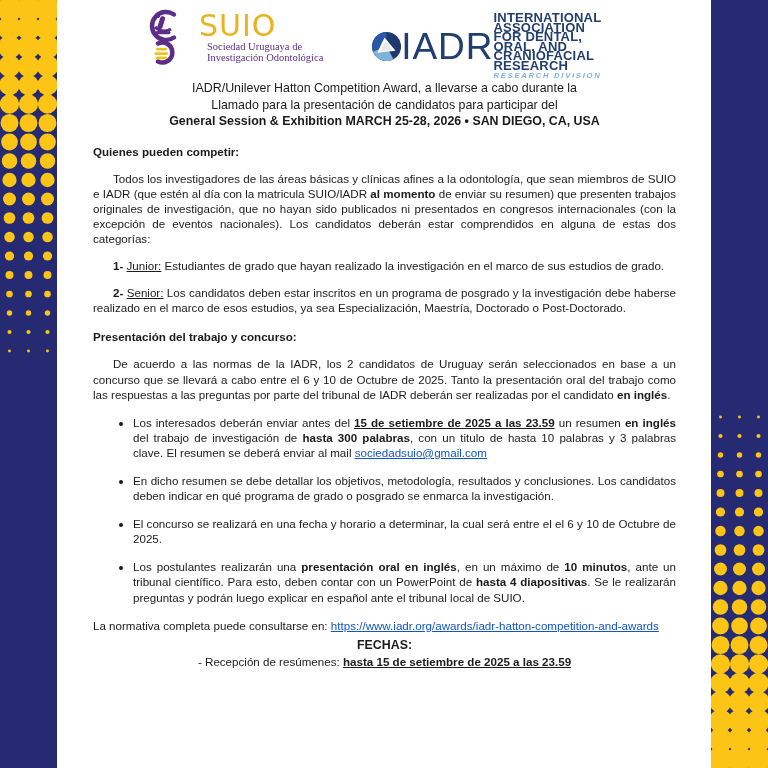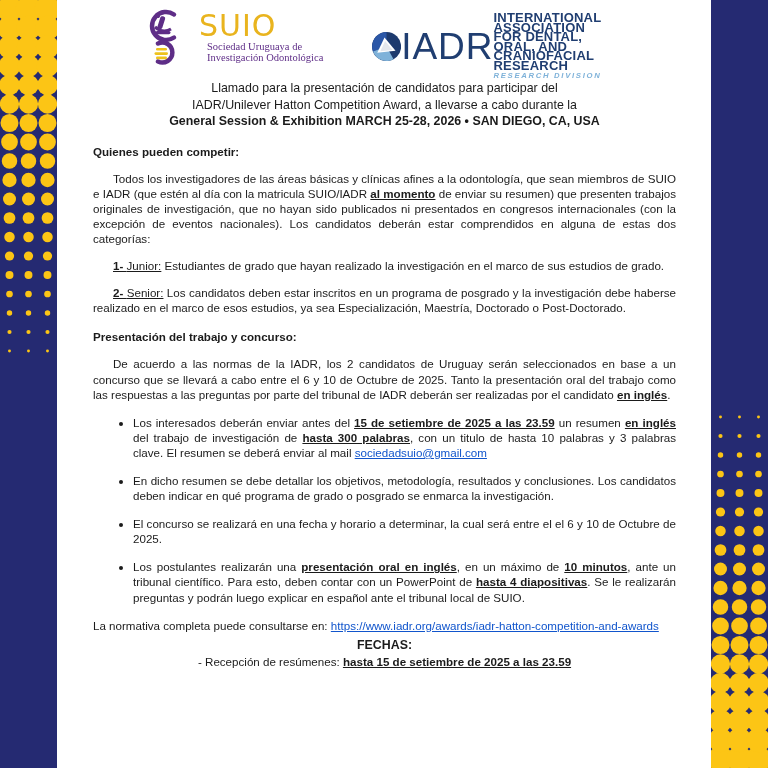--- a/index.html
+++ b/index.html
@@ -30,21 +30,21 @@
   .h{font-weight:700;margin-top:14px;}
   .para{text-align:justify;text-indent:20px;margin-top:12px;}
   ul.blist{margin:13px 0 0 0;padding-left:40px;}
   ul.blist li{text-align:justify;margin-top:13px;}
   ul.blist li:first-child{margin-top:0;}
   .norm{margin-top:13px;overflow-wrap:break-word;}
   .fechas{margin-top:4px;text-align:center;}
   .fechas-h{font-weight:700;font-size:12.4px;line-height:16px;}
   .fl{line-height:17px;}
 
-  .b{font-weight:700;text-decoration:underline;}
+  .b{font-weight:700;}
   .u{text-decoration:underline;}
   .bu{font-weight:700;text-decoration:underline;}
   .link{color:#1155cc;text-decoration:underline;cursor:pointer;}
 </style>
 </head>
 <body>
 
 <svg class="strip strip-left" id="strip-left" width="57" height="768" viewBox="0 0 57 768">
     <rect width="57" height="768" fill="#252a72"></rect>
     <circle cx="9.5" cy="9" r="12.8" fill="#fcc515"></circle>
@@ -204,22 +204,22 @@
     <div class="iadr-block">
       <div class="iadr-assoc">INTERNATIONAL ASSOCIATION</div>
       <div class="iadr-assoc">FOR DENTAL, ORAL, AND</div>
       <div class="iadr-assoc">CRANIOFACIAL RESEARCH</div>
       <div class="iadr-div">RESEARCH DIVISION</div>
     </div>
   </div>
 </div>
 
 <div class="content">
+  <div class="title-line">IADR/Unilever Hatton Competition Award, a llevarse a cabo durante la</div>
   <div class="title-line">Llamado para la presentación de candidatos para participar del</div>
-  <div class="title-line">IADR/Unilever Hatton Competition Award, a llevarse a cabo durante la</div>
   <div class="title-line title-bold">General Session &amp; Exhibition MARCH 25-28, 2026 • SAN DIEGO, CA, USA</div>
 
   <div class="h">Quienes pueden competir:</div>
   <div class="para"><span>Todos los investigadores de las áreas básicas y clínicas afines a la odontología, que sean miembros de SUIO e IADR (que estén al día con la matricula SUIO/IADR </span><span class="b">al momento</span><span> de enviar su resumen) que presenten trabajos originales de investigación, que no hayan sido publicados ni presentados en congresos internacionales (con la excepción de eventos nacionales). Los candidatos deberán estar comprendidos en alguna de estas dos categorías:</span></div>
   <div class="para"><span class="b">1- </span><span class="u">Junior:</span><span> Estudiantes de grado que hayan realizado la investigación en el marco de sus estudios de grado.</span></div>
   <div class="para"><span class="b">2- </span><span class="u">Senior:</span><span> Los candidatos deben estar inscritos en un programa de posgrado y la investigación debe haberse realizado en el marco de esos estudios, ya sea Especialización, Maestría, Doctorado o Post-Doctorado.</span></div>
 
   <div class="h">Presentación del trabajo y concurso:</div>
   <div class="para"><span>De acuerdo a las normas de la IADR, los 2 candidatos de Uruguay serán seleccionados en base a un concurso que se llevará a cabo entre el 6 y 10 de Octubre de 2025. Tanto la presentación oral del trabajo como las respuestas a las preguntas por parte del tribunal de IADR deberán ser realizadas por el candidato </span><span class="b">en inglés</span><span>.</span></div>
 

